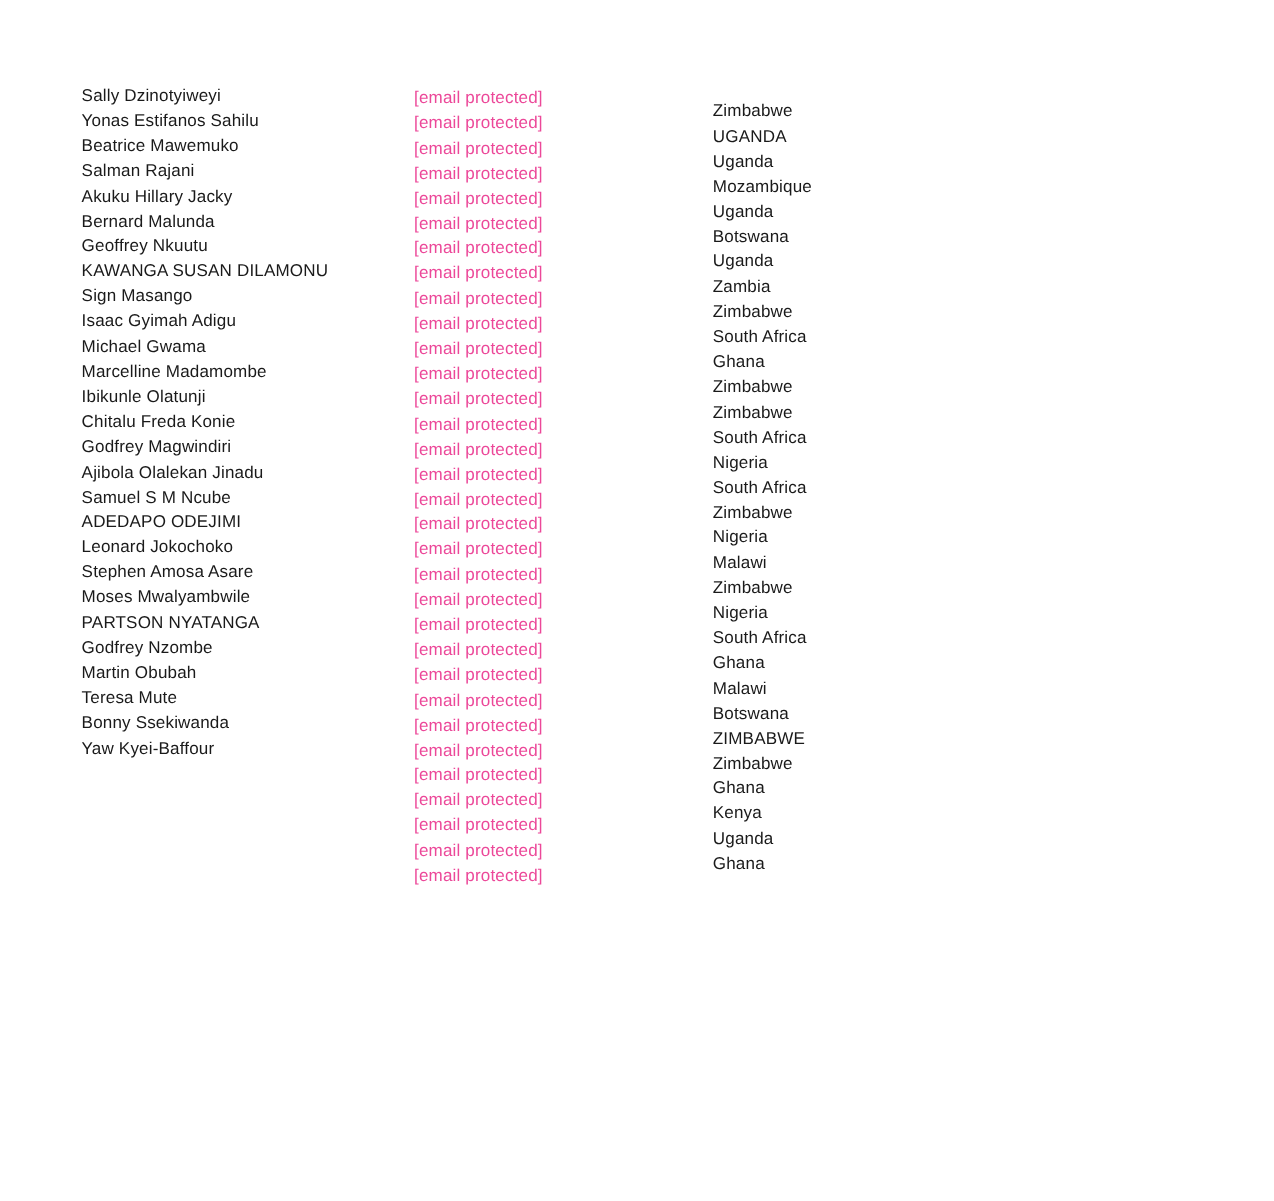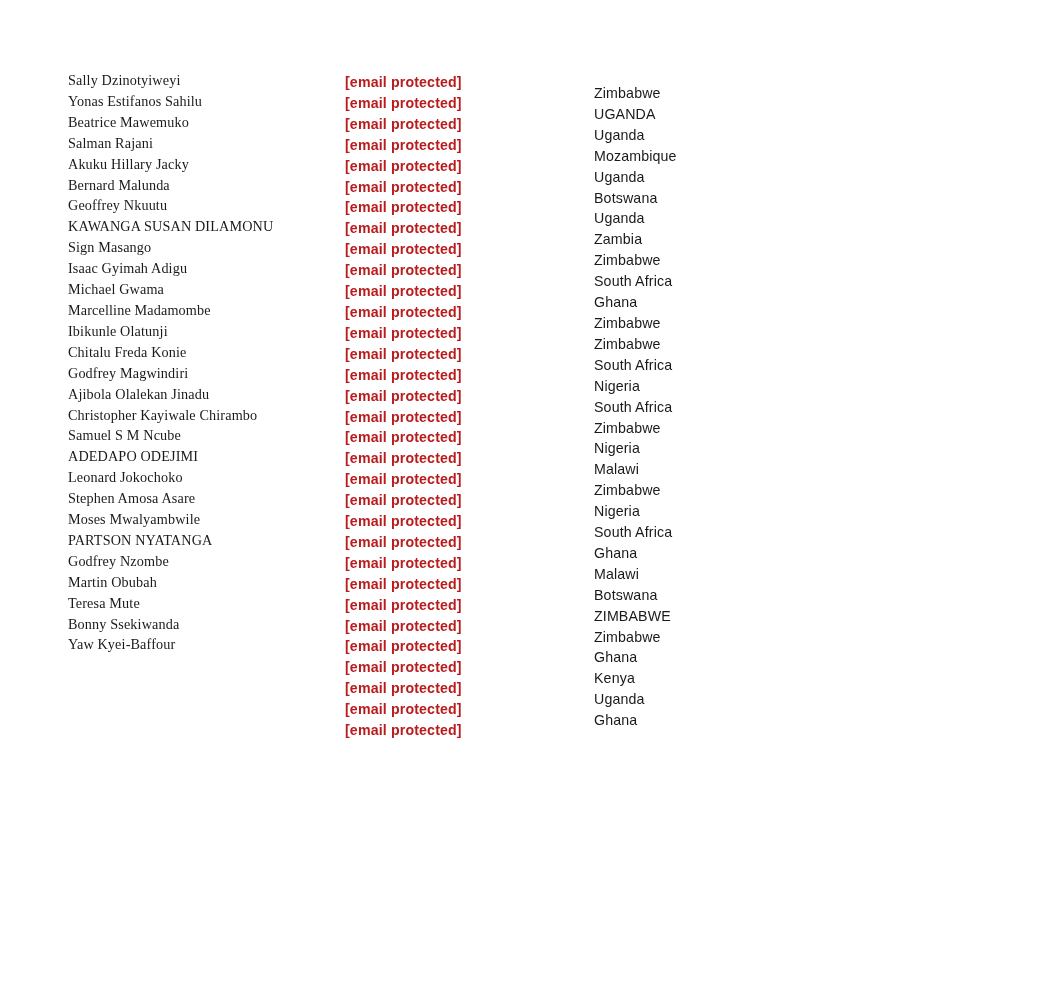--- a/index.html
+++ b/index.html
@@ -19,33 +19,33 @@
     position: absolute;
     left: 0;
     top: 0;
     width: 1062px;
     height: 1001px;
   }
   .col {
     position: absolute;
     top: 70px;
   }
-  .col-name  { left: 68px;  width: 270px; font-family: Liberation Serif, serif; }
+  .col-name  { left: 68px;  width: 270px; }
   .col-email { left: 345px; width: 240px; top: 72px; }
   .col-country { left: 594px; width: 210px; margin-top: 13px; }
 
   .cell {
     height: 20.92px;
     line-height: 20.92px;
     font-size: 14.2px;
     white-space: nowrap;
     overflow: visible;
     letter-spacing: 0.01em;
   }
-  .cell.email { color: #b91c1c; font-weight: bold; }
+  .cell.email { color: #ec4899; }
   .cell.country { color: #1a1a1a; }
 </style>
 </head>
 <body>
 
 <div class="sheet">
   <div class="col col-name">
       <div class="cell name">Sally Dzinotyiweyi</div>
       <div class="cell name">Yonas Estifanos Sahilu</div>
       <div class="cell name">Beatrice Mawemuko</div>
@@ -55,21 +55,20 @@
       <div class="cell name">Geoffrey Nkuutu</div>
       <div class="cell name">KAWANGA SUSAN DILAMONU</div>
       <div class="cell name">Sign Masango</div>
       <div class="cell name">Isaac Gyimah Adigu</div>
       <div class="cell name">Michael Gwama</div>
       <div class="cell name">Marcelline Madamombe</div>
       <div class="cell name">Ibikunle Olatunji</div>
       <div class="cell name">Chitalu Freda Konie</div>
       <div class="cell name">Godfrey Magwindiri</div>
       <div class="cell name">Ajibola Olalekan Jinadu</div>
-      <div class="cell name">Christopher Kayiwale Chirambo</div>
       <div class="cell name">Samuel S M Ncube</div>
       <div class="cell name">ADEDAPO ODEJIMI</div>
       <div class="cell name">Leonard Jokochoko</div>
       <div class="cell name">Stephen Amosa Asare</div>
       <div class="cell name">Moses Mwalyambwile</div>
       <div class="cell name">PARTSON NYATANGA</div>
       <div class="cell name">Godfrey Nzombe</div>
       <div class="cell name">Martin Obubah</div>
       <div class="cell name">Teresa Mute</div>
       <div class="cell name">Bonny Ssekiwanda</div>

